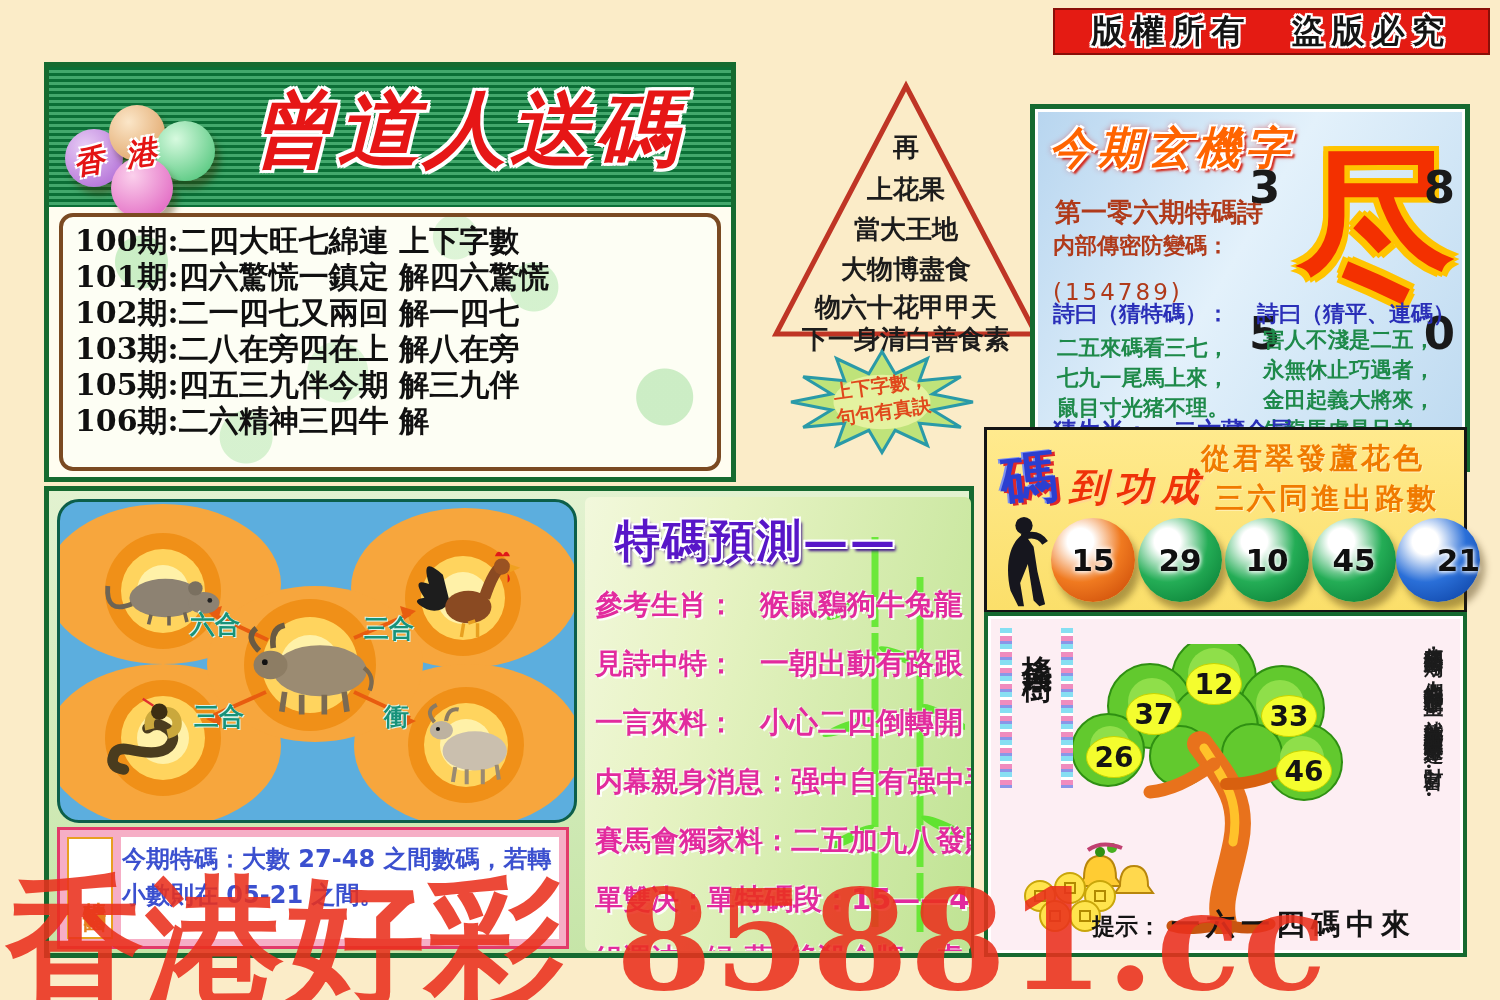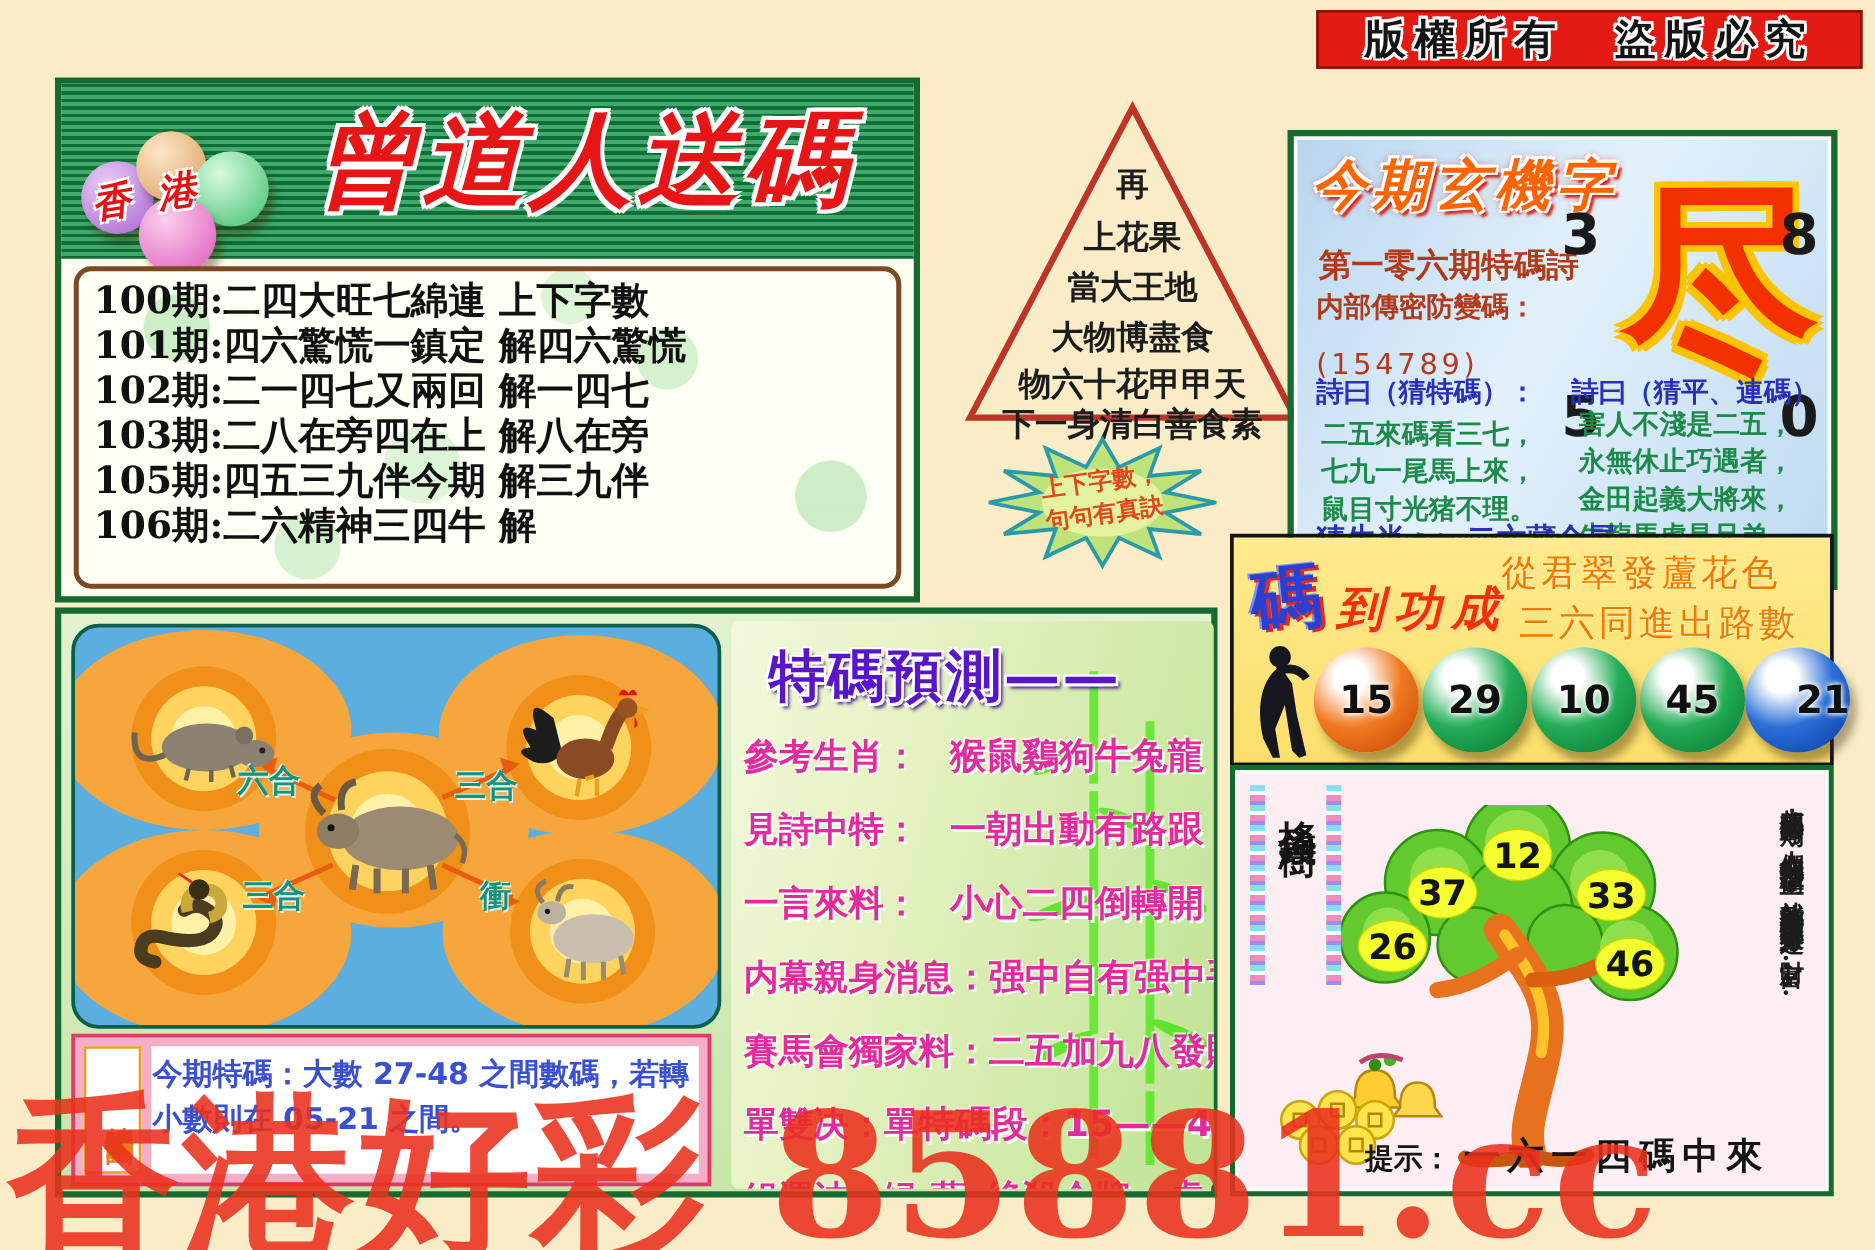--- a/index.html
+++ b/index.html
@@ -76,21 +76,21 @@
   .m-guessrow { position: absolute; left: 18px; right: 12px; top: 338px; display: flex; justify-content: space-between;
     font-size: 24px; font-weight: bold; color: #2a2fb8; }
 
   
   .success-box { position: absolute; left: 984px; top: 427px; width: 483px; height: 186px;
     border: 3px solid #141414; background: linear-gradient(180deg, #ffea8e 0%, #fbdf6a 100%); }
   .s-char { position: absolute; left: 14px; top: 12px; font-size: 56px; font-weight: bold; color: #2b3fd0;
     transform: rotate(-6deg); text-shadow: 3px 2px 0 #e02828, -2px -1px 0 #7a90f0; }
   .s-rest { position: absolute; left: 82px; top: 32px; font-size: 38px; font-weight: bold; font-style: italic;
     color: #ef3208; letter-spacing: 8px; text-shadow: 2px 2px 0 #ffd890; }
-  .s-slogan { position: absolute; left: 214px; top: 8px; width: 262px; font-size: 29px; font-weight: normal;
+  .s-slogan { position: absolute; left: 214px; top: 8px; width: 262px; font-size: 29px; font-weight: bold;
     color: #f07a00; line-height: 40px; letter-spacing: 3px; white-space: nowrap;
     text-shadow: 1px 1px 0 #fff1bb; }
   .s-slogan .sl2 { padding-left: 14px; }
   .ball { position: absolute; top: 88px; width: 84px; height: 84px; border-radius: 50%;
     display: flex; align-items: center; justify-content: center;
     box-shadow: 5px 8px 7px rgba(60,40,0,.4); }
   .ball span { font-size: 31px; font-weight: bold; color: #101010;
     text-shadow: 0 0 4px #fff, 0 0 6px #fff; }
   .ball-orange { background: radial-gradient(circle at 35% 28%, #ffffff 0 16%, #f07a20 50%, #c94706 95%); }
   .ball-green  { background: radial-gradient(circle at 35% 28%, #ffffff 0 16%, #24ad56 50%, #077a33 95%); }

